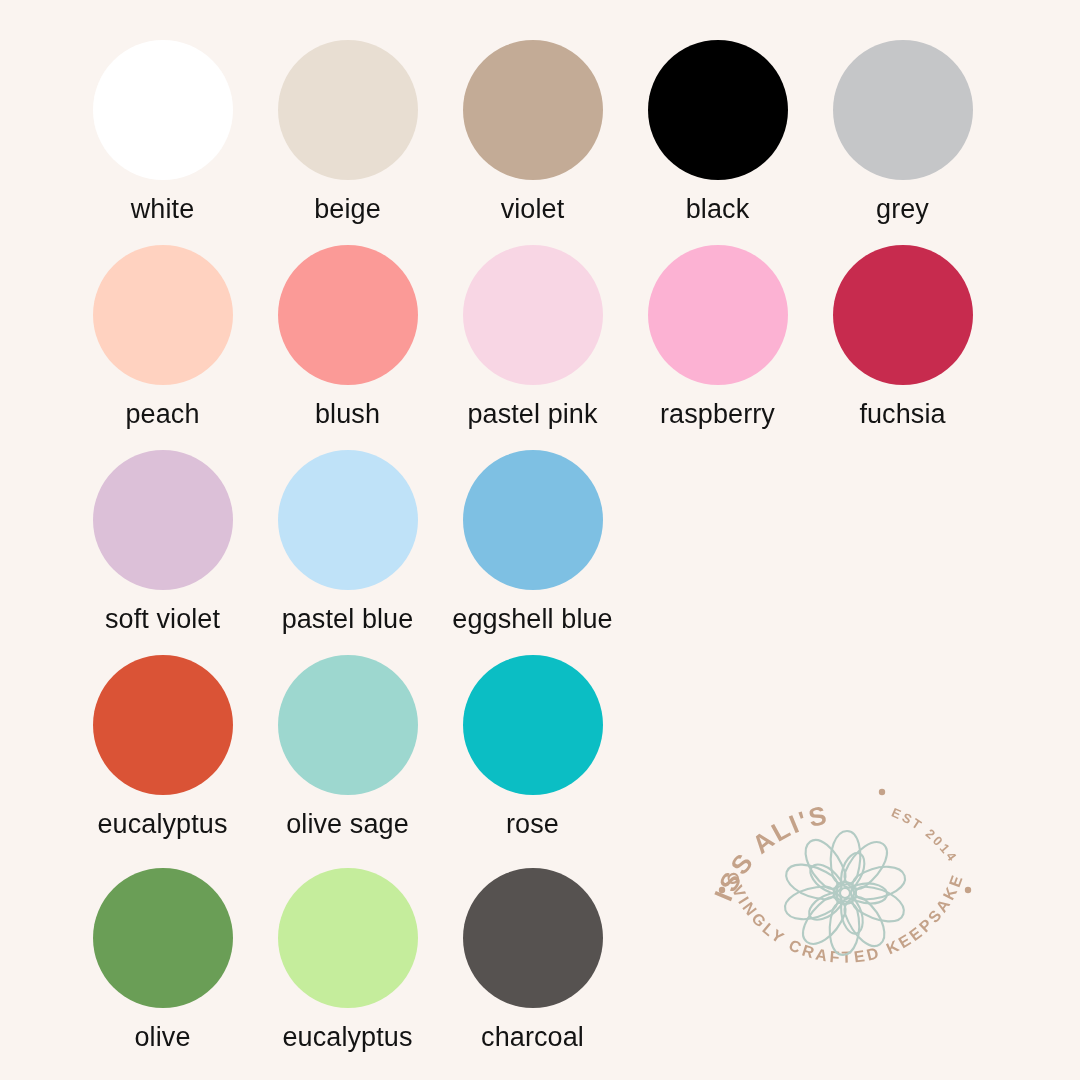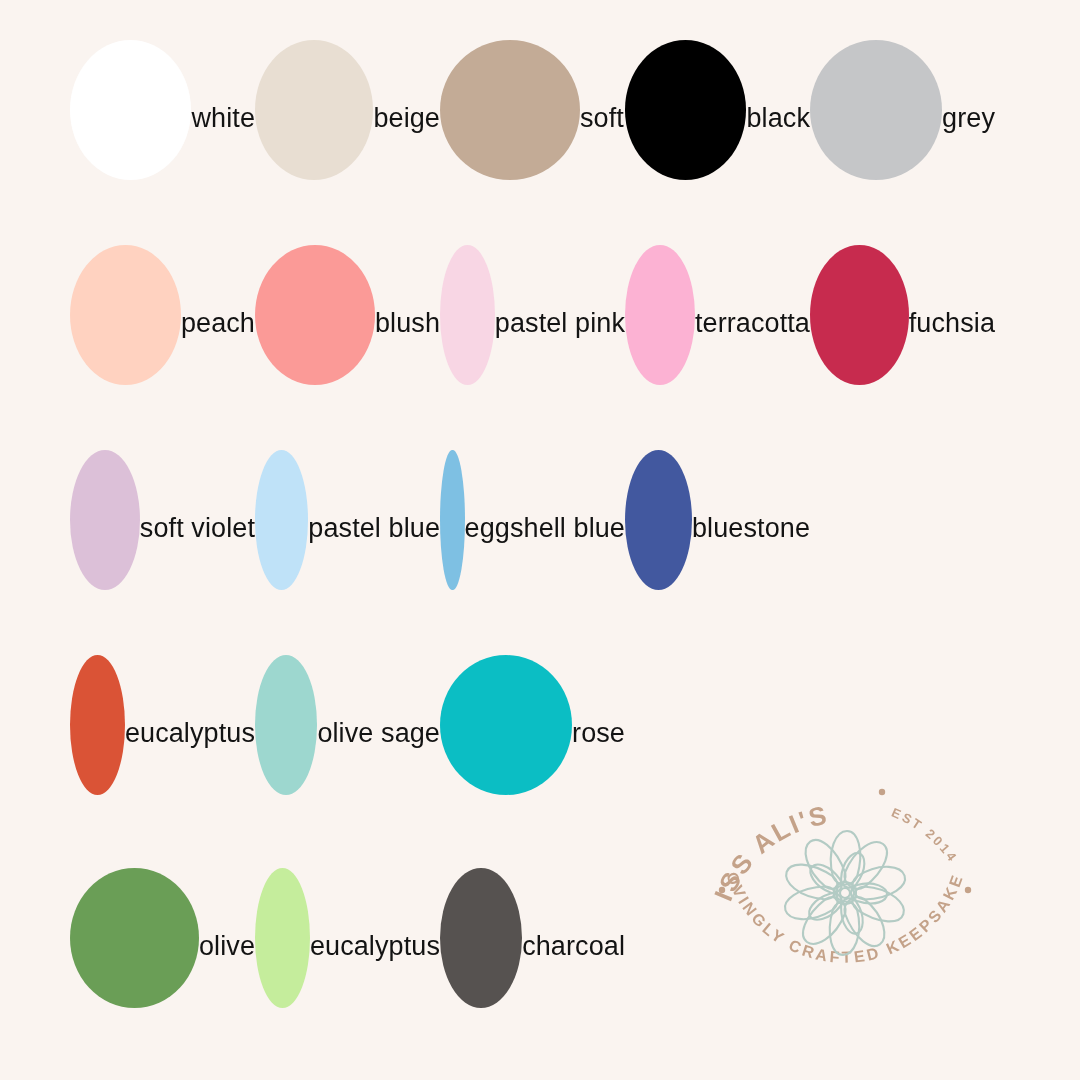--- a/index.html
+++ b/index.html
@@ -36,21 +36,21 @@
 
   .swatch-row.row-0 { top: 40px; }
   .swatch-row.row-1 { top: 245px; }
   .swatch-row.row-2 { top: 450px; }
   .swatch-row.row-3 { top: 655px; }
   .swatch-row.row-4 { top: 868px; }
 
   .swatch-cell {
     width: 185px;
     display: flex;
-    flex-direction: row;
+    flex-direction: column;
     align-items: center;
     flex: 0 0 185px;
   }
 
   .swatch-dot {
     width: 140px;
     height: 140px;
     border-radius: 50%;
     display: block;
   }
@@ -105,21 +105,21 @@
       <div class="swatch-cell">
         <span class="swatch-dot" style="background: rgb(255, 255, 255);"></span>
         <span class="swatch-label">white</span>
       </div>
       <div class="swatch-cell">
         <span class="swatch-dot" style="background: rgb(232, 222, 210);"></span>
         <span class="swatch-label">beige</span>
       </div>
       <div class="swatch-cell">
         <span class="swatch-dot" style="background: rgb(195, 171, 150);"></span>
-        <span class="swatch-label">soft</span>
+        <span class="swatch-label">violet</span>
       </div>
       <div class="swatch-cell">
         <span class="swatch-dot" style="background: rgb(0, 0, 0);"></span>
         <span class="swatch-label">black</span>
       </div>
       <div class="swatch-cell">
         <span class="swatch-dot" style="background: rgb(197, 198, 200);"></span>
         <span class="swatch-label">grey</span>
       </div>
     </div>
@@ -131,43 +131,39 @@
       <div class="swatch-cell">
         <span class="swatch-dot" style="background: rgb(251, 154, 151);"></span>
         <span class="swatch-label">blush</span>
       </div>
       <div class="swatch-cell">
         <span class="swatch-dot" style="background: rgb(248, 214, 228);"></span>
         <span class="swatch-label">pastel pink</span>
       </div>
       <div class="swatch-cell">
         <span class="swatch-dot" style="background: rgb(252, 178, 211);"></span>
-        <span class="swatch-label">terracotta</span>
+        <span class="swatch-label">raspberry</span>
       </div>
       <div class="swatch-cell">
         <span class="swatch-dot" style="background: rgb(199, 43, 78);"></span>
         <span class="swatch-label">fuchsia</span>
       </div>
     </div>
     <div class="swatch-row row-2">
       <div class="swatch-cell">
         <span class="swatch-dot" style="background: rgb(220, 192, 216);"></span>
         <span class="swatch-label">soft violet</span>
       </div>
       <div class="swatch-cell">
         <span class="swatch-dot" style="background: rgb(191, 226, 248);"></span>
         <span class="swatch-label">pastel blue</span>
       </div>
       <div class="swatch-cell">
         <span class="swatch-dot" style="background: rgb(126, 192, 227);"></span>
         <span class="swatch-label">eggshell blue</span>
-      </div>
-      <div class="swatch-cell">
-        <span class="swatch-dot" style="background: rgb(66, 88, 159);"></span>
-        <span class="swatch-label">bluestone</span>
       </div>
     </div>
     <div class="swatch-row row-3">
       <div class="swatch-cell">
         <span class="swatch-dot" style="background: rgb(218, 83, 54);"></span>
         <span class="swatch-label">eucalyptus</span>
       </div>
       <div class="swatch-cell">
         <span class="swatch-dot" style="background: rgb(157, 215, 207);"></span>
         <span class="swatch-label">olive sage</span>

